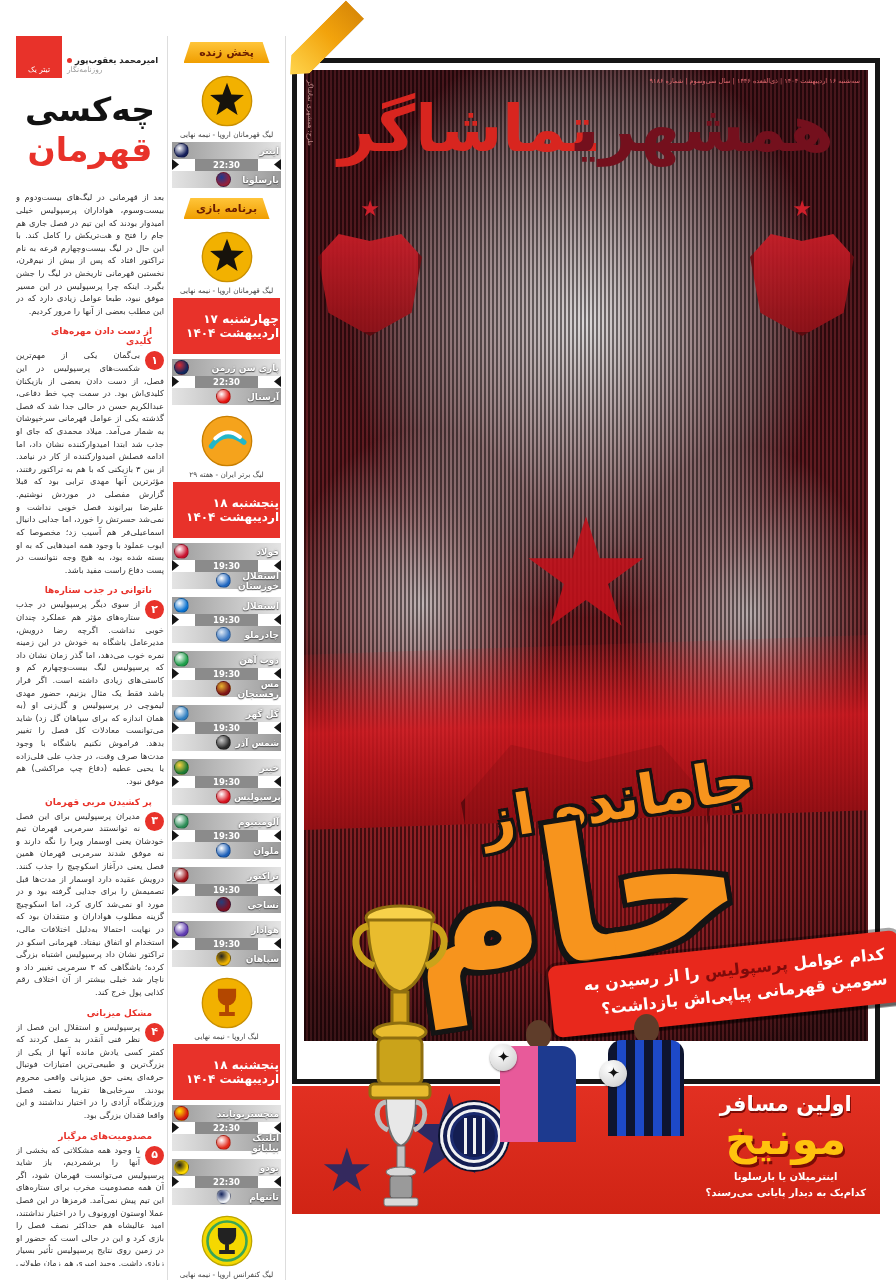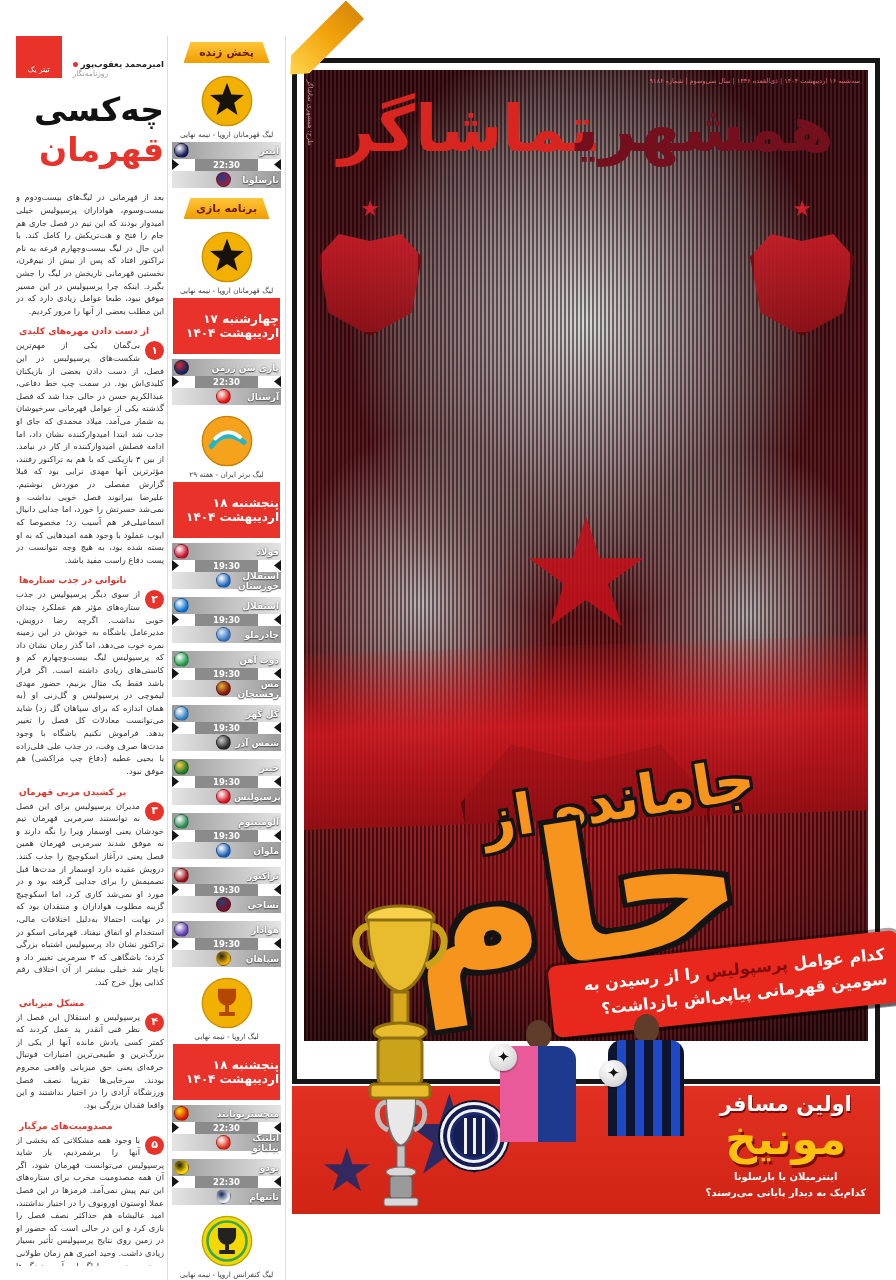--- a/index.html
+++ b/index.html
@@ -4,32 +4,32 @@
 <style>
   html,body{margin:0;padding:0;}
   body{
     width:896px;height:1280px;position:relative;background:#ffffff;
     font-family:"DejaVu Sans","Liberation Sans",sans-serif;overflow:hidden;
   }
   .page{position:absolute;inset:0;}
 
   
   .article{position:absolute;left:16px;top:36px;width:148px;height:1230px;overflow:hidden;direction:rtl;}
-  .kicker-row{display:flex;direction:rtl;gap:11px;align-items:flex-end;}
+  .kicker-row{display:flex;direction:rtl;gap:5px;align-items:center;}
   .kicker-box{background:#e8322a;color:#fff;width:46px;height:42px;display:flex;align-items:flex-end;justify-content:center;font-size:7.5px;padding-bottom:4px;box-sizing:border-box;flex:0 0 46px;}
   .byline{flex:1;padding-top:14px;text-align:left;}
   .byline-name{font-size:8.5px;font-weight:bold;color:#222;white-space:nowrap;}
   .byline-name::after{content:"";display:inline-block;width:5px;height:5px;border-radius:50%;background:#e8322a;margin-right:3px;vertical-align:middle;}
   .byline-role{font-size:7.5px;color:#9a9a9a;}
   .headline{margin-top:12px;text-align:right;font-weight:900;font-size:33px;line-height:1.2;color:#121212;letter-spacing:-1px;}
   .headline .h-red{color:#e8322a;}
-  .headline span{display:block;}
+  .headline span{display:block;text-align:center;}
   .intro{margin-top:12px;font-size:8.3px;line-height:1.52;color:#333;text-align:justify;}
   .section{margin-top:9px;}
-  .sec-title{color:#e8322a;font-size:9px;font-weight:bold;margin:0 3px 3px;text-align:left;}
+  .sec-title{color:#e8322a;font-size:9px;font-weight:bold;margin:0 12px 3px;text-align:right;}
   .sec-body{font-size:8.3px;line-height:1.52;color:#333;text-align:justify;margin:0;}
   .num-badge{float:right;width:19px;height:19px;border-radius:50%;background:#e8322a;color:#fff;font-size:11px;font-weight:bold;display:flex;align-items:center;justify-content:center;margin:2px 0 2px 5px;}
 
   
   .schedule{position:absolute;left:167px;top:36px;width:119px;box-sizing:border-box;padding:0 4px;border-left:1px solid #ddd;border-right:1px solid #ddd;direction:rtl;}
   .flag{margin:6px auto 12px;width:86px;background:linear-gradient(#ffc53a,#f09e00);color:#6b1d00;font-weight:bold;font-size:11px;text-align:center;padding:4px 0;clip-path:polygon(8% 0,92% 0,100% 100%,0 100%);}
   .group{margin-bottom:10px;}
   .lg-logo{width:52px;height:52px;margin:6px auto 3px;display:block;}
   .lg-caption{font-size:7.3px;color:#444;text-align:center;margin-bottom:3px;}
   .date-strip{background:#e8322a;color:#fff;font-size:12px;font-weight:bold;text-align:right;padding:14px 1px;margin:0 1px 5px;}

